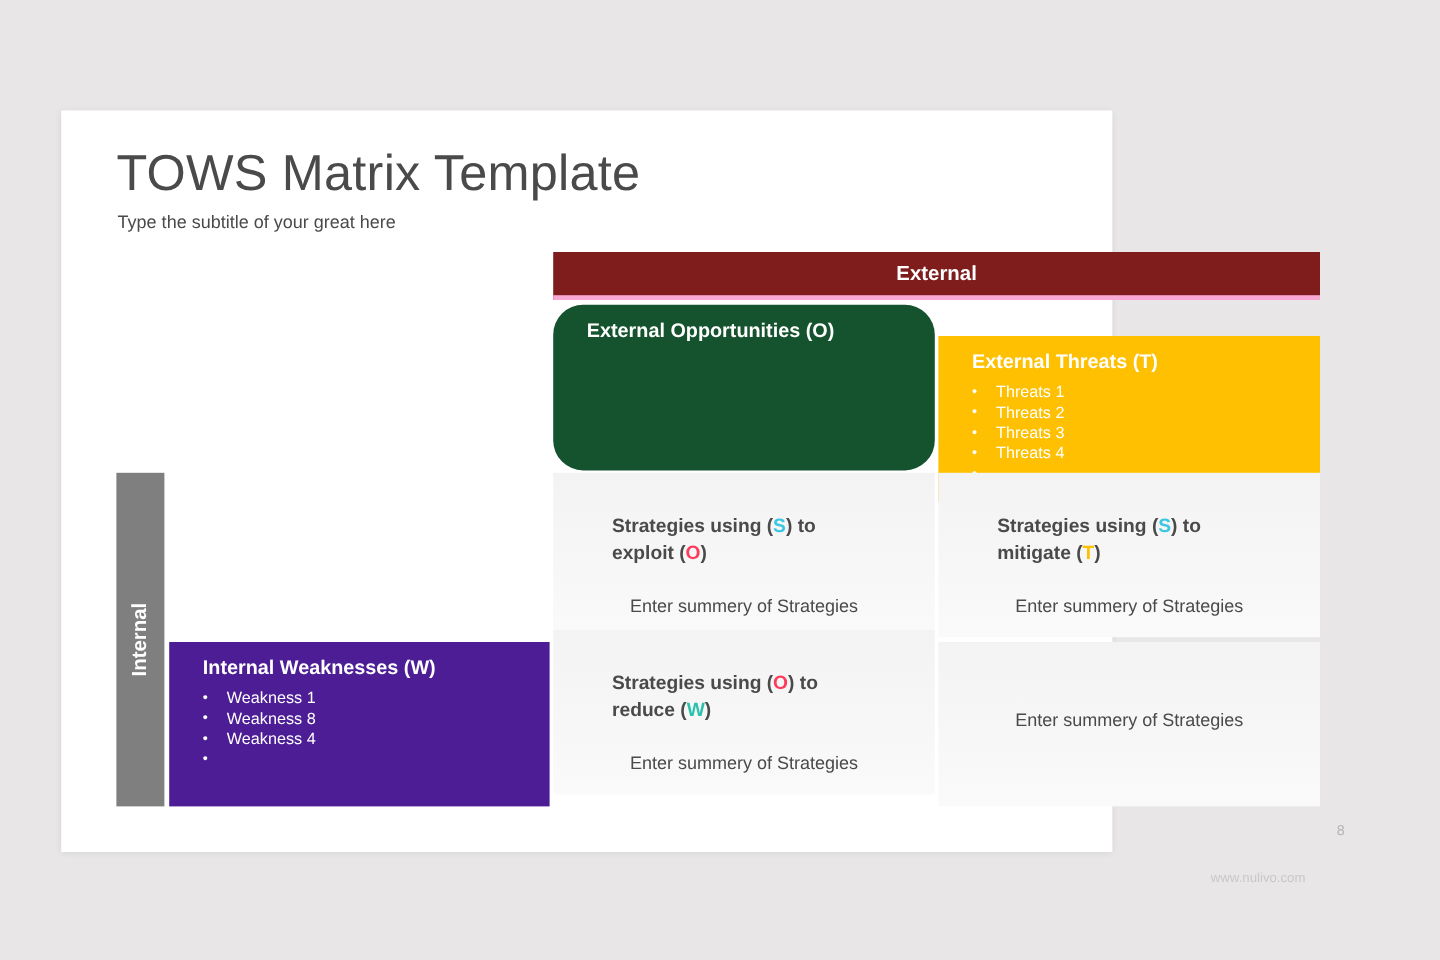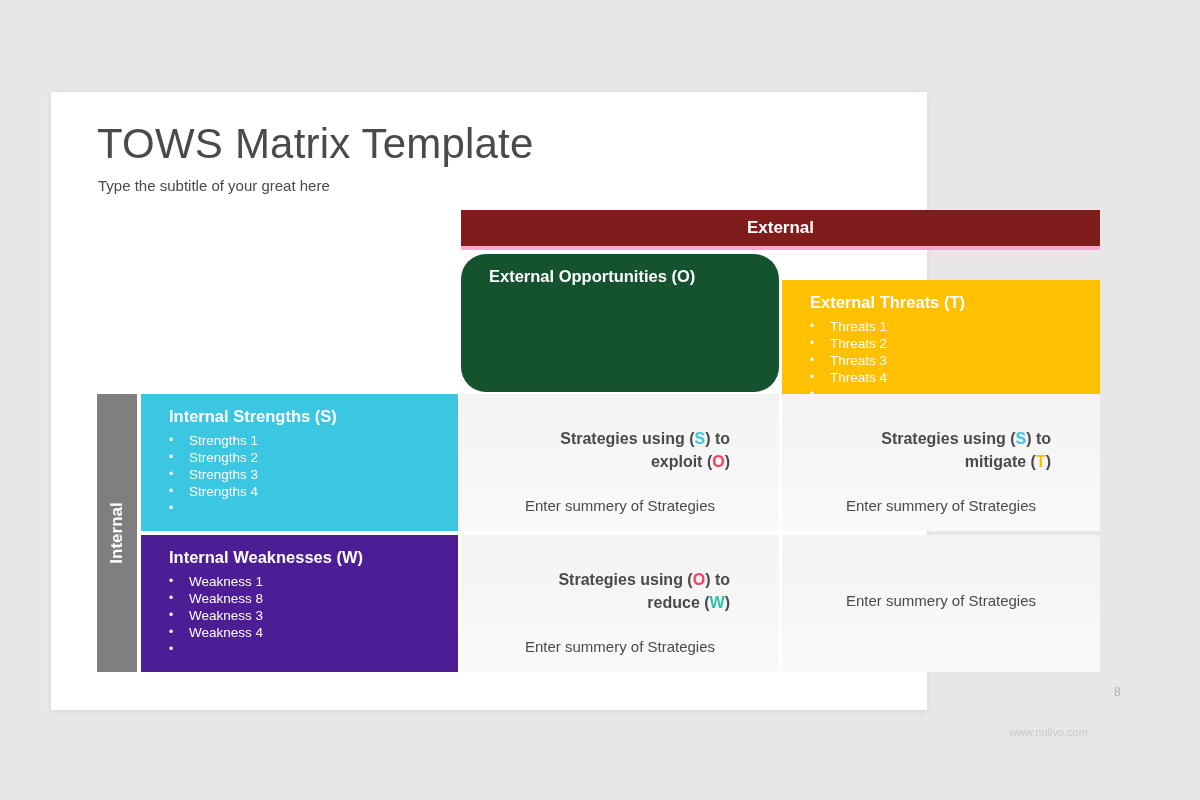--- a/index.html
+++ b/index.html
@@ -75,36 +75,36 @@
       content: "\2022";
       position: absolute; left: 0; top: 0;
       font-size: 12px;
     }
     .opp { left: 410px; top: 162px; width: 318px; height: 138px; background: #14532d; border-radius: 25px; }
     .thr { left: 731px; top: 161px; width: 318px; height: 138px; background: #fec000; margin-top: 27px; }
     .str { left: 90px; top: 302px; width: 317px; height: 137px; background: #3bc6e1; }
     .wk  { left: 90px; top: 443px; width: 317px; height: 137px; background: #4c1d95; }
     .cell {
       background: linear-gradient(180deg, #f3f3f3 0%, #f7f7f7 60%, #fafafa 100%);
-      text-align: right;
+      text-align: left;
       color: #4a4a4a;
       display: flex; flex-direction: column; align-items: center; justify-content: flex-start;
       padding-top: 33px;
     }
     .cell .head {
       font-weight: bold; font-size: 16px; line-height: 23px;
       color: #4a4a4a;
       width: 220px;
     }
     .cell .summary {
       font-size: 15px; margin-top: 24px; color: #4a4a4a;
     }
     .c-so { left: 410px; top: 302px; width: 318px; height: 137px; }
     .c-st { left: 731px; top: 302px; width: 318px; height: 137px; }
-    .c-wo { left: 410px; top: 443px; width: 318px; height: 137px; }
+    .c-wo { left: 410px; top: 433px; width: 318px; height: 137px; }
     .c-wt { left: 731px; top: 443px; width: 318px; height: 137px; }
     .hl { font-weight: bold; }
     .footer-url {
       position: absolute; left: 958px; top: 594px;
       font-size: 11px; color: #c8c8c8; margin-top: 40px;
     }
     .footer-page {
       position: absolute; left: 1063px; top: 593px;
       font-size: 12px; color: #b5b5b5;
     }
@@ -132,37 +132,26 @@
     <h3>External Threats (T)</h3>
     <ul>
       <li>Threats 1</li>
       <li>Threats 2</li>
       <li>Threats 3</li>
       <li>Threats 4</li>
       <li></li>
     </ul>
   </div>
 
-  <div class="abs box str">
-    <h3>Internal Strengths (S)</h3>
-    <ul>
-      <li>Strengths 1</li>
-      <li>Strengths 2</li>
-      <li>Strengths 3</li>
-      <li>Strengths 4</li>
-      <li></li>
-    </ul>
-  </div>
 
   <div class="abs box wk">
     <h3>Internal Weaknesses (W)</h3>
     <ul>
       <li>Weakness 1</li>
       <li>Weakness 8</li>
-      <li>Weakness 3</li>
       <li>Weakness 4</li>
       <li></li>
     </ul>
   </div>
 
   <div class="abs cell c-so">
     <div class="head"><span>Strategies using (</span><span class="hl" style="color:#3bc6e1">S</span><span>) to exploit (</span><span class="hl" style="color:#fe3a5d">O</span><span>)</span></div>
     <div class="summary">Enter summery of Strategies</div>
   </div>
 

